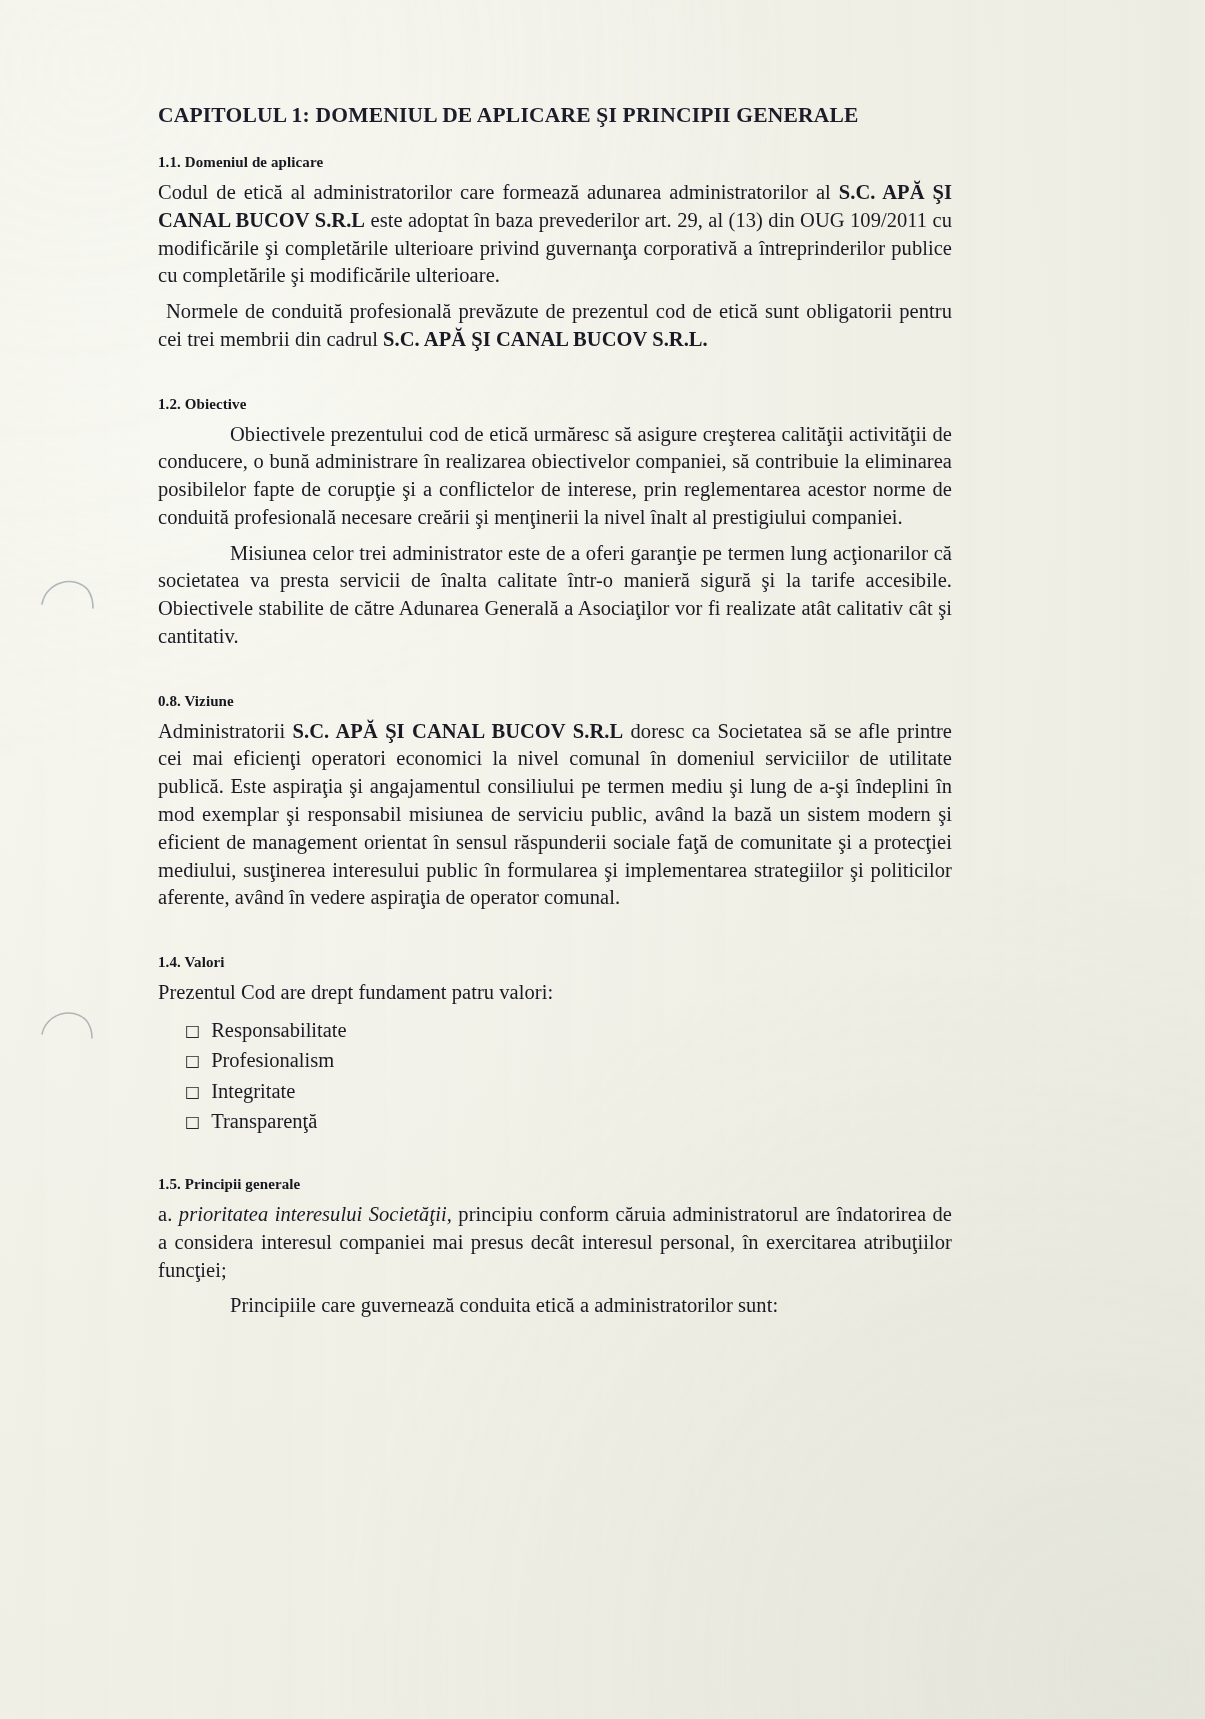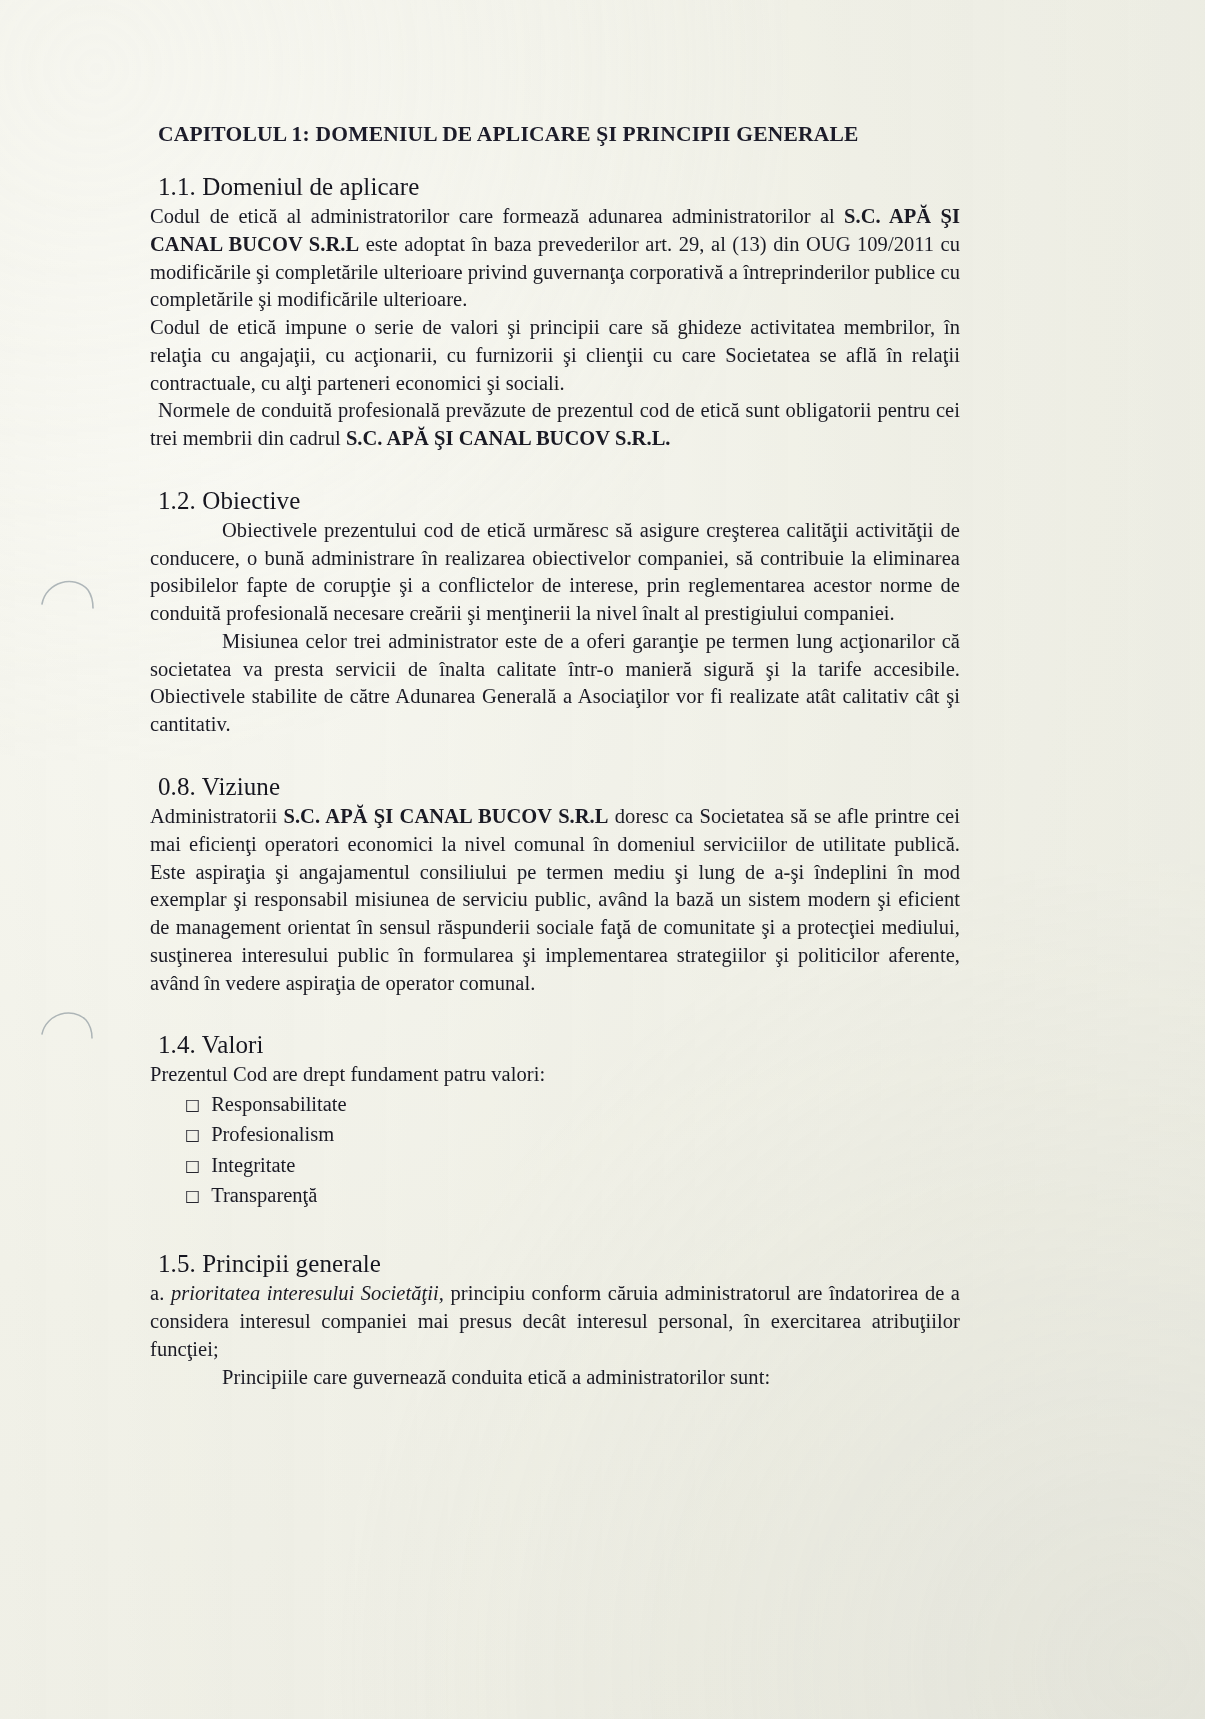--- a/index.html
+++ b/index.html
@@ -31,49 +31,49 @@
       radial-gradient(circle at 8% 4%, rgba(255,255,255,0.75) 0%, rgba(255,255,255,0) 35%),
       radial-gradient(circle at 95% 97%, rgba(225,226,218,0.55) 0%, rgba(255,255,255,0) 40%),
       linear-gradient(to right, rgba(250,250,246,0.5), rgba(236,237,229,0.35));
     mix-blend-mode: multiply;
     opacity: 0.55;
   }
 
   .content {
     position: absolute;
     left: 150px;
-    top: 122px;
+    top: 103px;
     width: 810px;
   }
 
   .doc-title {
     font-weight: bold;
     font-size: 21.5px;
     color: #1c1c2a;
     letter-spacing: 0.2px;
     text-align: left;
     margin: 0 0 26px 8px;
     white-space: nowrap;
   }
 
   .sec-heading {
-    font-weight: normal;
-    font-size: 25px;
+    font-weight: bold;
+    font-size: 15px;
     color: #16161f;
     margin: 0 0 2px 8px;
     letter-spacing: 0.1px;
   }
 
   p.body {
     font-size: 20.5px;
     line-height: 1.355;
     color: #1a1a24;
     text-align: justify;
     text-justify: inter-word;
-    margin: 0;
+    margin: 8px;
     letter-spacing: 0.05px;
   }
 
   p.body.indent-first {
     text-indent: 72px;
   }
   p.body.indent-small {
     text-indent: 8px;
   }
 
@@ -129,21 +129,20 @@
   </div>
 
   <div class="content">
 
     <h1 class="doc-title">CAPITOLUL 1: DOMENIUL DE APLICARE ŞI PRINCIPII GENERALE</h1>
 
     <h2 class="sec-heading">1.1. Domeniul de aplicare</h2>
 
     <p class="body"><span>Codul de etică al administratorilor care formează adunarea administratorilor al </span><b class="sm">S.C. APĂ ŞI CANAL BUCOV S.R.L</b><span>  este adoptat în baza prevederilor art. 29, al (13) din OUG 109/2011 cu modificările şi completările ulterioare privind guvernanţa corporativă a întreprinderilor publice cu completările şi modificările ulterioare.</span></p>
 
-    <p class="body">Codul de etică impune o serie de valori şi principii care să ghideze activitatea membrilor, în relaţia cu angajaţii, cu acţionarii, cu furnizorii şi clienţii cu care Societatea se află în relaţii contractuale, cu alţi parteneri economici şi sociali.</p>
 
 
     <p class="body indent-small"><span>Normele de conduită profesională prevăzute de prezentul cod de etică sunt obligatorii pentru cei trei membrii  din cadrul </span><b class="sm">S.C. APĂ ŞI CANAL BUCOV S.R.L.</b></p>
 
     <div class="gap-lg"></div>
 
     <h2 class="sec-heading">1.2. Obiective</h2>
 
     <p class="body indent-first">Obiectivele prezentului cod de etică urmăresc să asigure creşterea calităţii activităţii de conducere, o bună administrare în realizarea obiectivelor companiei, să contribuie la eliminarea posibilelor fapte de corupţie şi a conflictelor de interese, prin reglementarea acestor norme de conduită profesională necesare creării şi menţinerii la nivel înalt al prestigiului companiei.</p>
 

